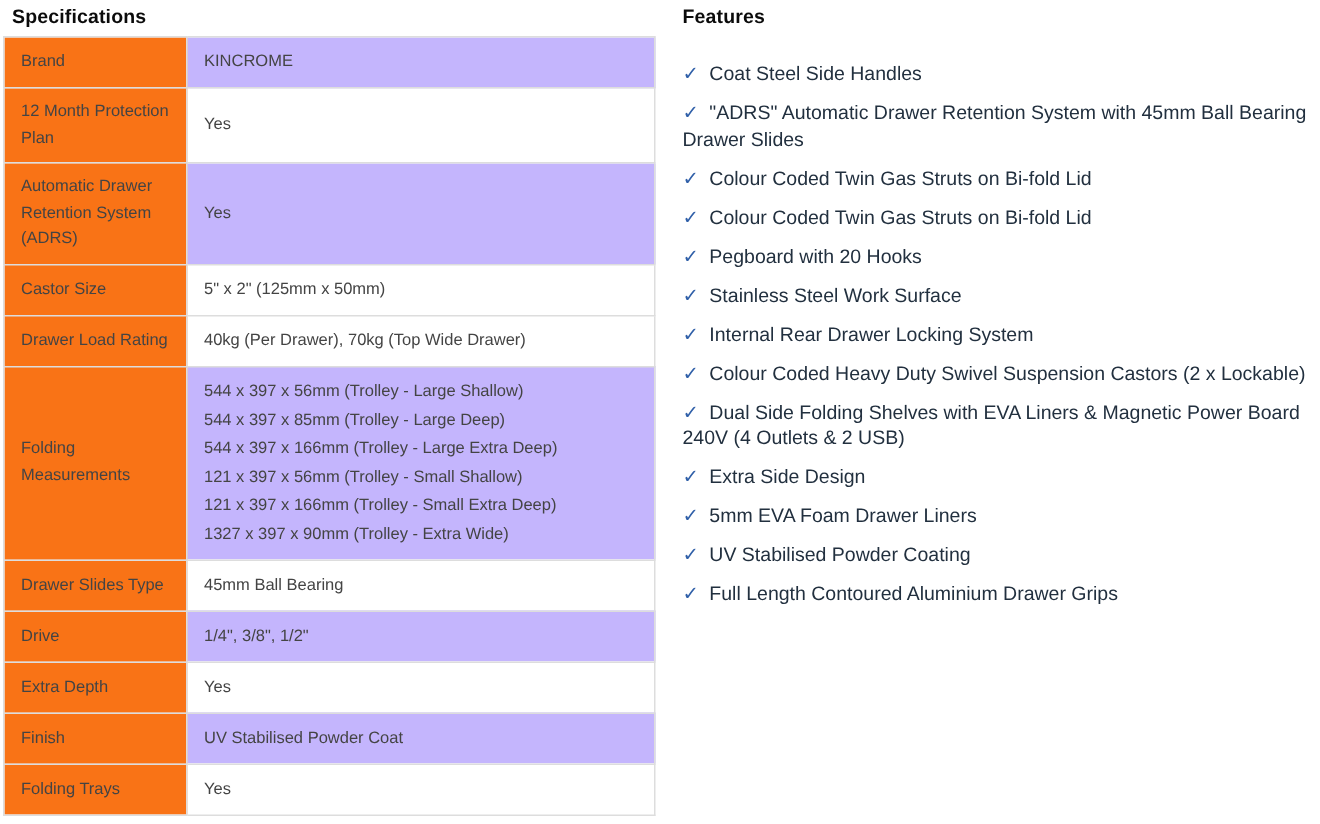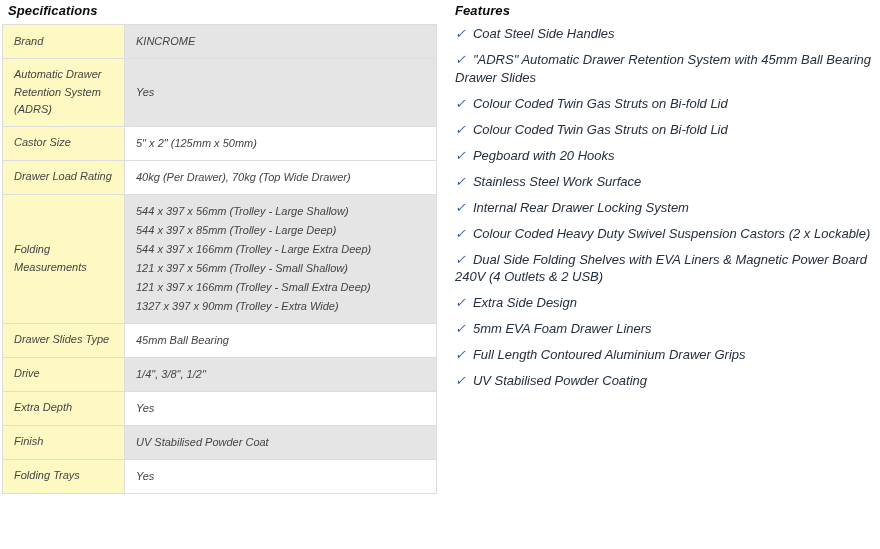--- a/index.html
+++ b/index.html
@@ -7,21 +7,20 @@
     width: 880px;
     height: 549px;
     overflow: hidden;
     background: #ffffff;
     font-family: "Liberation Sans", sans-serif;
   }
   .page {
     position: relative;
     width: 880px;
     height: 424px;
-    font-style: italic;
   }
   
   .specs-section {
     position: absolute;
     left: 2px;
     top: 3px;
     width: 436px;
   }
   .section-title {
     font-size: 13px;
@@ -40,40 +39,40 @@
   }
   table.specs-table td {
     border: 1px solid #dddddd;
     font-size: 11px;
     color: #444444;
     vertical-align: middle;
     padding: 7px 9px 7px 11px;
   }
   td.spec-label {
     width: 122px;
-    background: #fef9c3;
+    background: #f97316;
     line-height: 1.6;
   }
   td.spec-value {
     background: #ffffff;
     line-height: 19px;
     white-space: pre-line;
   }
   tr.alt td.spec-value {
-    background: #e5e5e5;
+    background: #c4b5fd;
   }
   
   .features-section {
     position: absolute;
     left: 455px;
     top: 3px;
     width: 422px;
   }
   .features-section .section-title {
-    margin-bottom: 7px;
+    margin-bottom: 22px;
   }
   .feature-item {
     font-size: 13px;
     line-height: 17.5px;
     color: #22303f;
     margin-bottom: 8.5px;
   }
   .check-icon {
     color: #2f5fa8;
     margin-right: 7px;
@@ -85,20 +84,24 @@
 
 <div class="page">
 
   <section class="specs-section">
     <h2 class="section-title">Specifications</h2>
     <table class="specs-table">
       <tbody id="spec-rows">
           <tr class="alt">
             <td class="spec-label">Brand</td>
             <td class="spec-value">KINCROME</td>
+          </tr>
+          <tr class="">
+            <td class="spec-label">12 Month Protection Plan</td>
+            <td class="spec-value">Yes</td>
           </tr>
           <tr class="alt">
             <td class="spec-label">Automatic Drawer Retention System (ADRS)</td>
             <td class="spec-value">Yes</td>
           </tr>
           <tr class="">
             <td class="spec-label">Castor Size</td>
             <td class="spec-value">5" x 2" (125mm x 50mm)</td>
           </tr>
           <tr class="">
@@ -145,18 +148,18 @@
         <div class="feature-item"><span class="check-icon">✓</span><span>"ADRS" Automatic Drawer Retention System with 45mm Ball Bearing Drawer Slides</span></div>
         <div class="feature-item"><span class="check-icon">✓</span><span>Colour Coded Twin Gas Struts on Bi-fold Lid</span></div>
         <div class="feature-item"><span class="check-icon">✓</span><span>Colour Coded Twin Gas Struts on Bi-fold Lid</span></div>
         <div class="feature-item"><span class="check-icon">✓</span><span>Pegboard with 20 Hooks</span></div>
         <div class="feature-item"><span class="check-icon">✓</span><span>Stainless Steel Work Surface</span></div>
         <div class="feature-item"><span class="check-icon">✓</span><span>Internal Rear Drawer Locking System</span></div>
         <div class="feature-item"><span class="check-icon">✓</span><span>Colour Coded Heavy Duty Swivel Suspension Castors (2 x Lockable)</span></div>
         <div class="feature-item"><span class="check-icon">✓</span><span>Dual Side Folding Shelves with EVA Liners &amp; Magnetic Power Board 240V (4 Outlets &amp; 2 USB)</span></div>
         <div class="feature-item"><span class="check-icon">✓</span><span>Extra Side Design</span></div>
         <div class="feature-item"><span class="check-icon">✓</span><span>5mm EVA Foam Drawer Liners</span></div>
+        <div class="feature-item"><span class="check-icon">✓</span><span>UV Stabilised Powder Coating</span></div>
         <div class="feature-item"><span class="check-icon">✓</span><span>Full Length Contoured Aluminium Drawer Grips</span></div>
-        <div class="feature-item"><span class="check-icon">✓</span><span>UV Stabilised Powder Coating</span></div>
       </div>
   </section>
 
 </div>
 
 </body></html>

